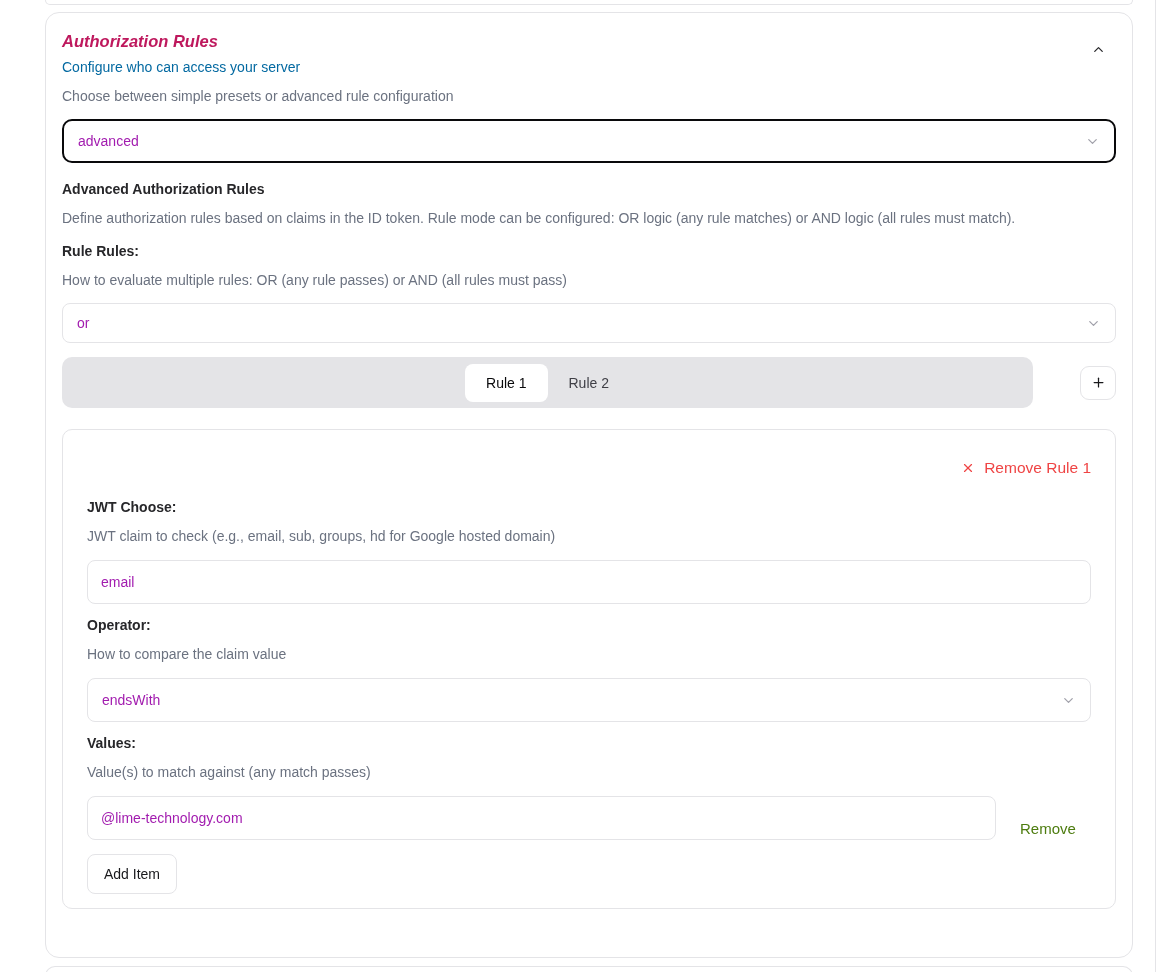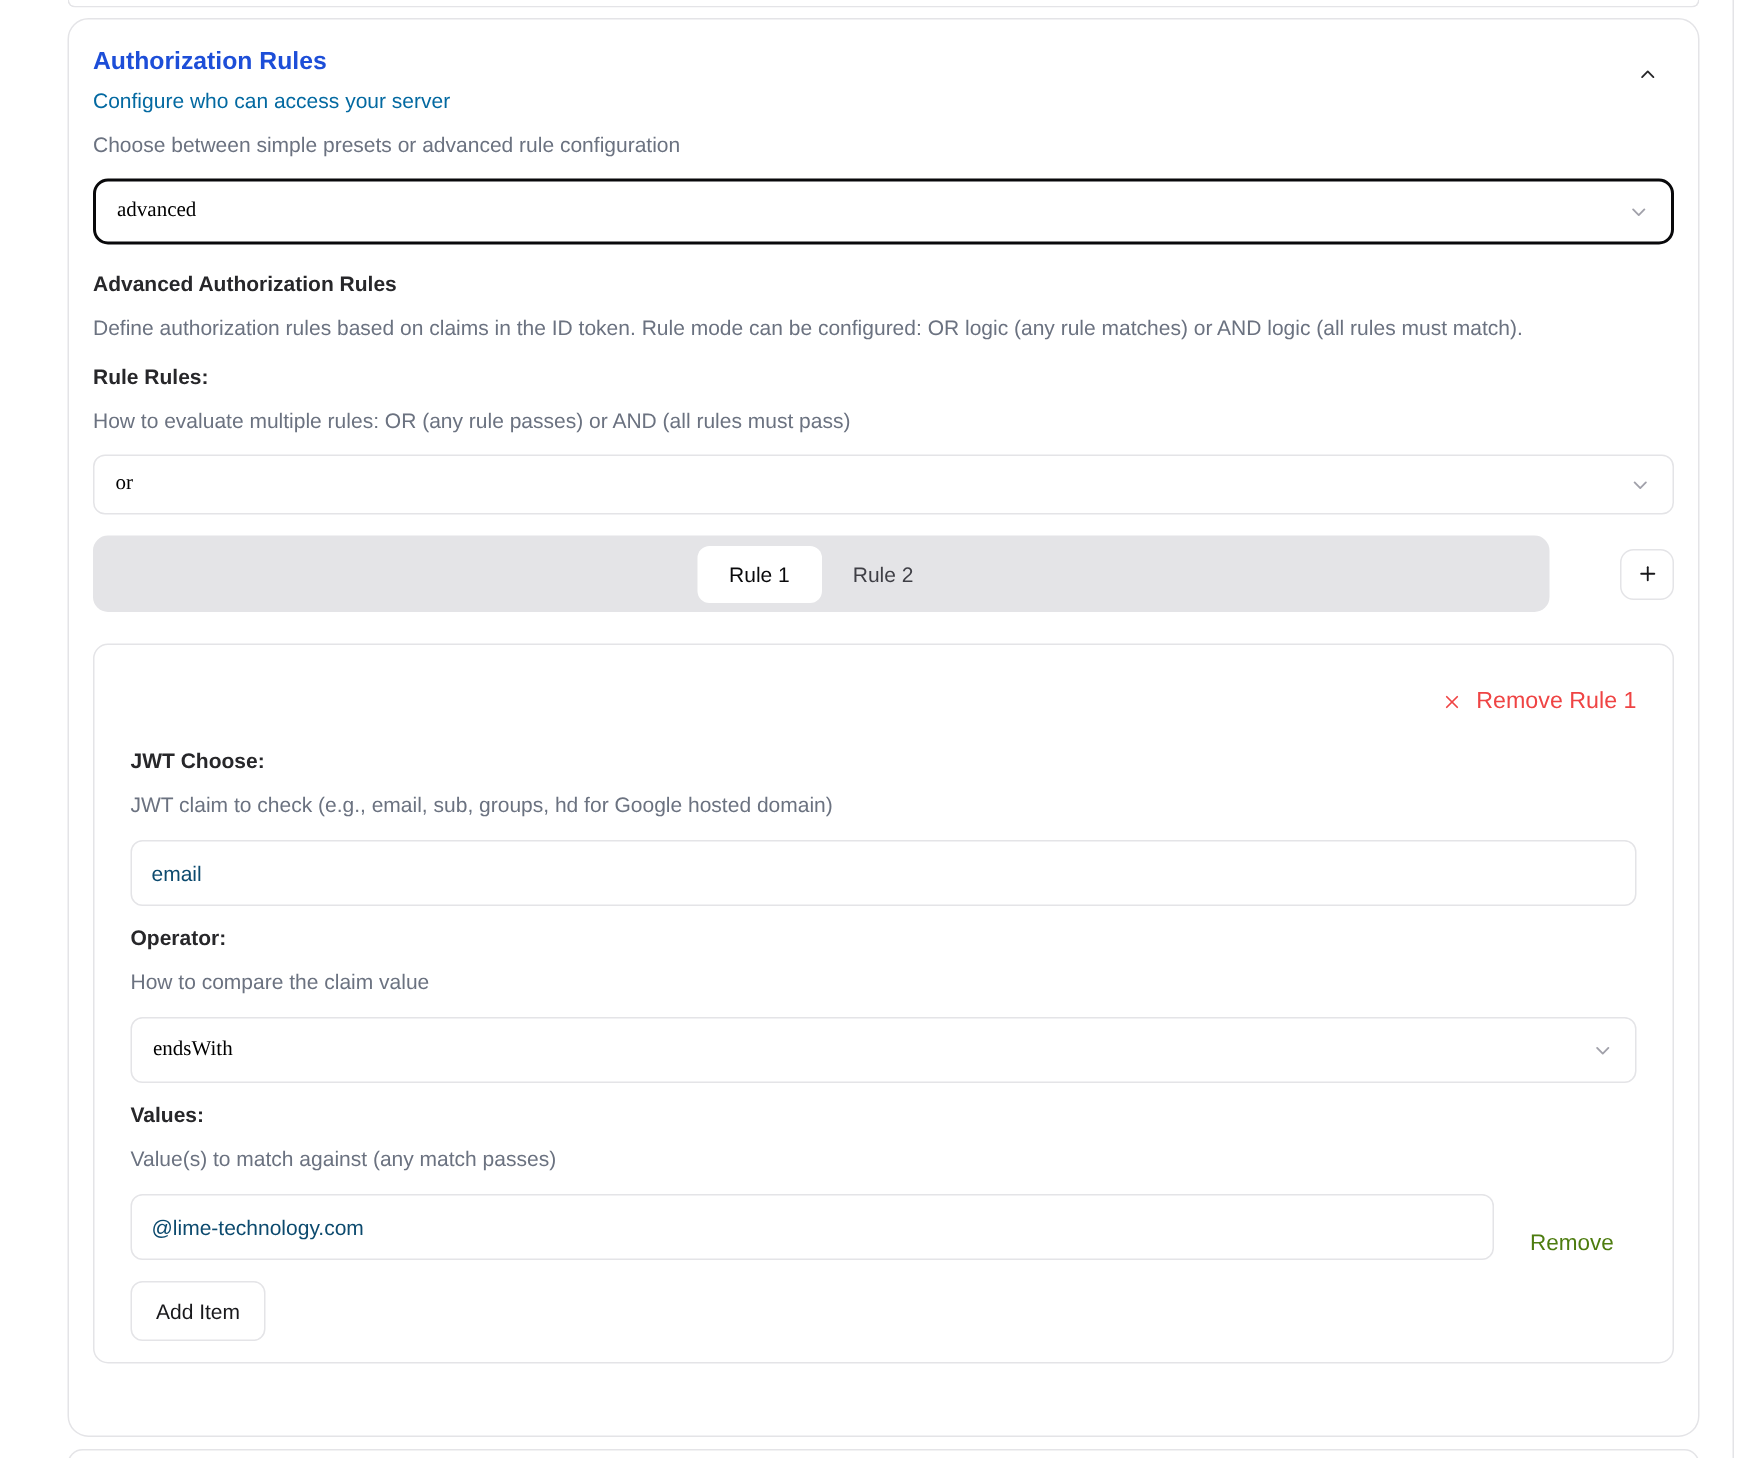--- a/index.html
+++ b/index.html
@@ -23,37 +23,37 @@
     margin-top: 7px; height: 946px;
     border: 1px solid #e4e4e7; border-radius: 14px;
     padding: 17px 16px 15px 16px; background: #fff;
   }
   .card-partial-bottom {
     margin-top: 8px; height: 10px; border: 1px solid #e4e4e7; border-bottom: none;
     border-radius: 14px 14px 0 0;
   }
 
   .card-header { display: flex; align-items: flex-start; justify-content: space-between; }
-  .card-title { font-size: 16.5px; font-weight: 700; color: #1d4ed8; line-height: 22px; }
+  .card-title { font-size: 16.5px; font-weight: 700; color: #be185d; line-height: 22px; font-style: italic; }
   .card-subtitle { margin-top: 5px; color: #0369a1; line-height: 20px; }
   .collapse-btn {
     background: none; border: none; cursor: pointer; padding: 4px;
     margin: 8px 6px 0 0; line-height: 0;
   }
 
   .field-label { margin-top: 9px; font-weight: 700; color: #27272a; line-height: 20px; }
   .field-desc  { margin-top: 9px; color: #6b7280; line-height: 20px; }
   .gap-lg { margin-top: 16px; }
   .gap-md { margin-top: 13px; }
 
   .select {
     display: flex; align-items: center; justify-content: space-between;
     width: 100%; background: #fff; cursor: pointer;
     border: 1px solid #e4e4e7; border-radius: 8px;
-    padding: 0 14px; color: #000000; font-family: Liberation Serif, serif;
+    padding: 0 14px; color: #a21caf;
   }
   .select-focused {
     margin-top: 13px; height: 44px; border: 2px solid #09090b; border-radius: 10px;
   }
   .select-plain { margin-top: 13px; height: 40px; }
   .select-inner { margin-top: 14px; height: 44px; }
 
   .tabs-row { margin-top: 14px; display: flex; align-items: center; gap: 36px; }
   .tabbar {
     flex: 1; height: 51px; background: #e4e4e7; border-radius: 10px;
@@ -82,21 +82,21 @@
     background: none; border: none; cursor: pointer;
     color: #ef4444; font-size: 15.5px; line-height: 24px;
     font-family: inherit;
   }
   .rule-card .field-label { margin-top: 17px; }
   .rule-card .group-start { margin-top: 11px; }
 
   .text-input {
     margin-top: 14px; width: 100%; height: 44px;
     border: 1px solid #e4e4e7; border-radius: 8px;
-    padding: 0 13px; font-size: 14px; color: #0c4a6e;
+    padding: 0 13px; font-size: 14px; color: #a21caf;
     font-family: inherit; background: #fff; outline: none;
     display: flex; align-items: center;
   }
   .values-row { margin-top: 14px; display: flex; align-items: flex-end; }
   .values-row .text-input { margin-top: 0; width: 909px; flex: none; }
   .remove-item-link {
     margin-left: 24px; background: none; border: none; cursor: pointer;
     font-family: inherit; font-size: 15px; font-weight: 500; color: #4d7c0f;
     text-underline-offset: 3px; line-height: 22px;
   }

